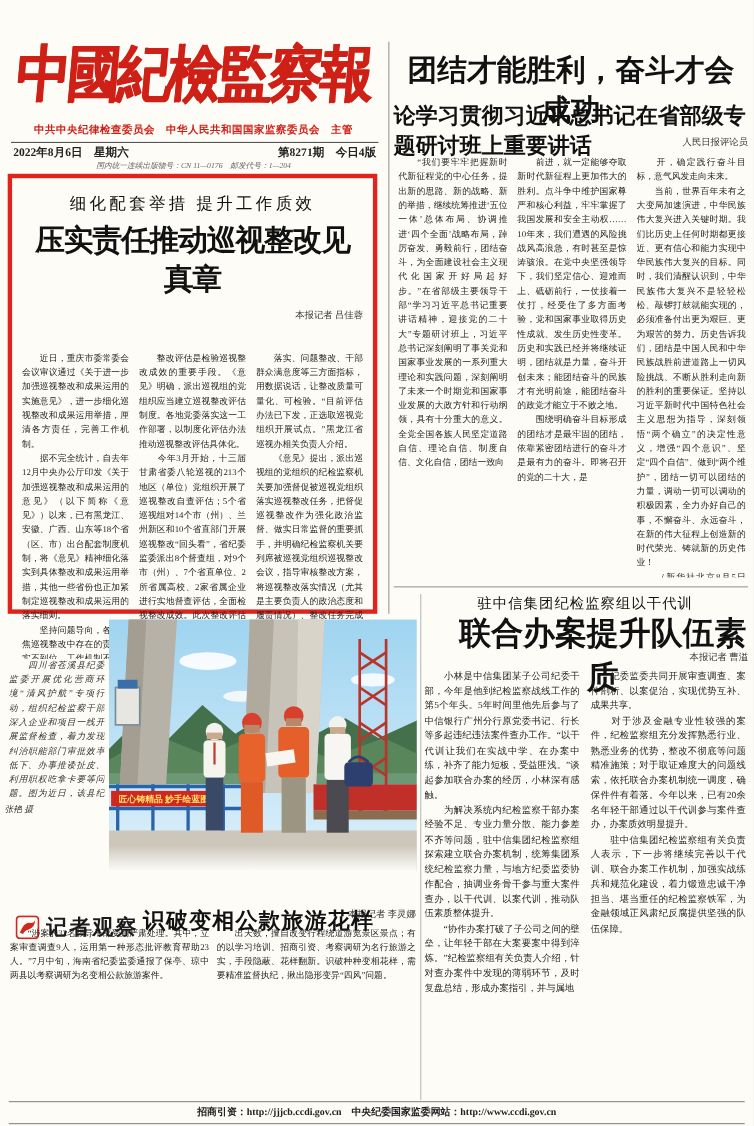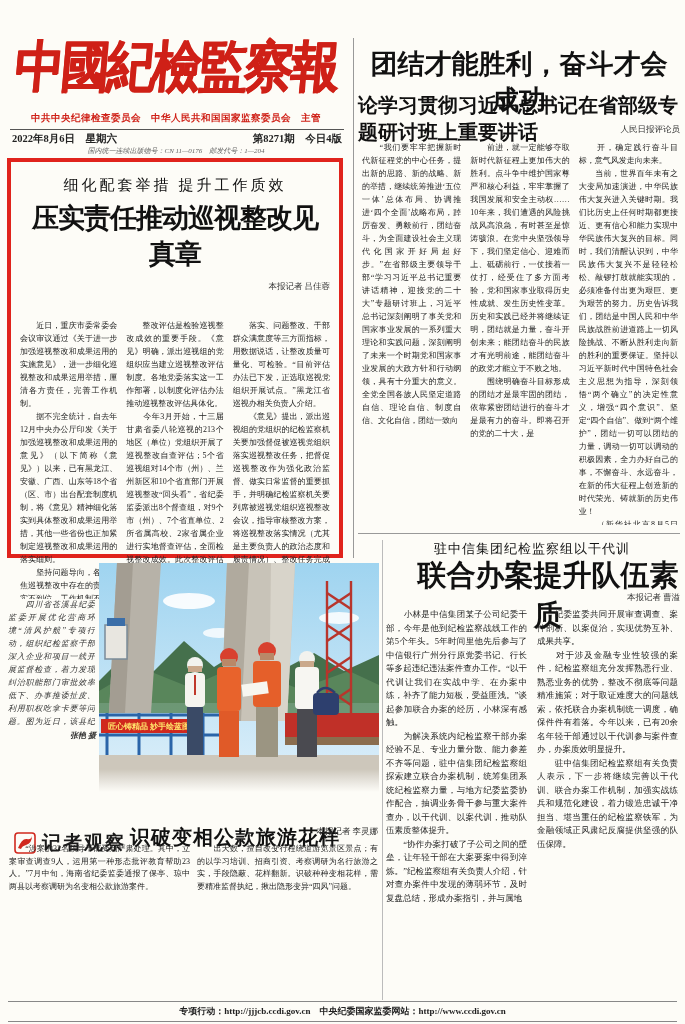--- a/index.html
+++ b/index.html
@@ -51,22 +51,22 @@
   .cases-byline { position:absolute; left:384px; top:592px; width:296px; }
   .cases-cols { position:absolute; left:386px; top:608px; width:292px; height:390px; gap:10px; }
   .cases-cols .col { font-size:8.5px; line-height:13.5px; }
 
   
   .photo { position:absolute; left:99px; top:563px; width:280px; height:229px; overflow:hidden; }
   .photo svg { display:block; }
   .photo-caption { position:absolute; left:8px; top:598px; width:87px; height:132px;
     font-size:8px; line-height:13px; text-align:justify; color:#333; font-style:italic;
     white-space:pre-wrap; overflow:hidden; }
-  .photo-credit { position:absolute; left:16px; top:730px; width:80px; text-align:right;
-    font-size:8px; color:#333; font-style:italic;font-weight:bold; }
+  .photo-credit { position:absolute; left:4px; top:730px; width:80px; 
+    font-size:8px; color:#333; font-style:italic; }
 
   
   .observer-label { position:absolute; left:14px; top:786px; display:flex; align-items:center; gap:6px;margin-top:44px; }
   .observer-label .txt { font-size:19px; font-weight:900; letter-spacing:2px; color:#1a1a1a;
     font-family:"Liberation Sans", sans-serif; }
   .observer-headline { position:absolute; left:92px; top:792px; width:286px; font-size:20px; letter-spacing:1px;margin-top:32px; }
   .observer-byline { position:absolute; left:92px; top:826px; width:286px; }
   .observer-cols { position:absolute; left:9px; top:843px; width:369px; height:158px; gap:7px; }
   .observer-cols .col { line-height:12.5px; }
 
@@ -232,16 +232,16 @@
     <span class="txt">记者观察</span>
   </div>
   <div class="headline observer-headline">识破变相公款旅游花样</div>
   <div class="byline observer-byline">本报记者 李灵娜</div>
   <div class="cols observer-cols">
     <div class="col">　　“涉案的32名领导干部受到严肃处理。其中，立案审查调查9人，运用第一种形态批评教育帮助23人。”7月中旬，海南省纪委监委通报了保亭、琼中两县以考察调研为名变相公款旅游案件。</div>
     <div class="col">　　出天数，擅自改变行程绕道游览景区景点；有的以学习培训、招商引资、考察调研为名行旅游之实，手段隐蔽、花样翻新。识破种种变相花样，需要精准监督执纪，揪出隐形变异“四风”问题。</div>
   </div>
 
   <div class="rule" style="left:8px; top:1001px; width:669px; height:1px; background:#888;"></div>
-  <div class="footer-text">专项行动：http://jjjcb.ccdi.gov.cn　中央纪委国家监委网站：http://www.ccdi.gov.cn</div>
+  <div class="footer-text">招商引资：http://jjjcb.ccdi.gov.cn　中央纪委国家监委网站：http://www.ccdi.gov.cn</div>
   <div class="rule" style="left:8px; top:1021px; width:669px; height:1px; background:#888;"></div>
 
 </div>
 
 </body></html>

